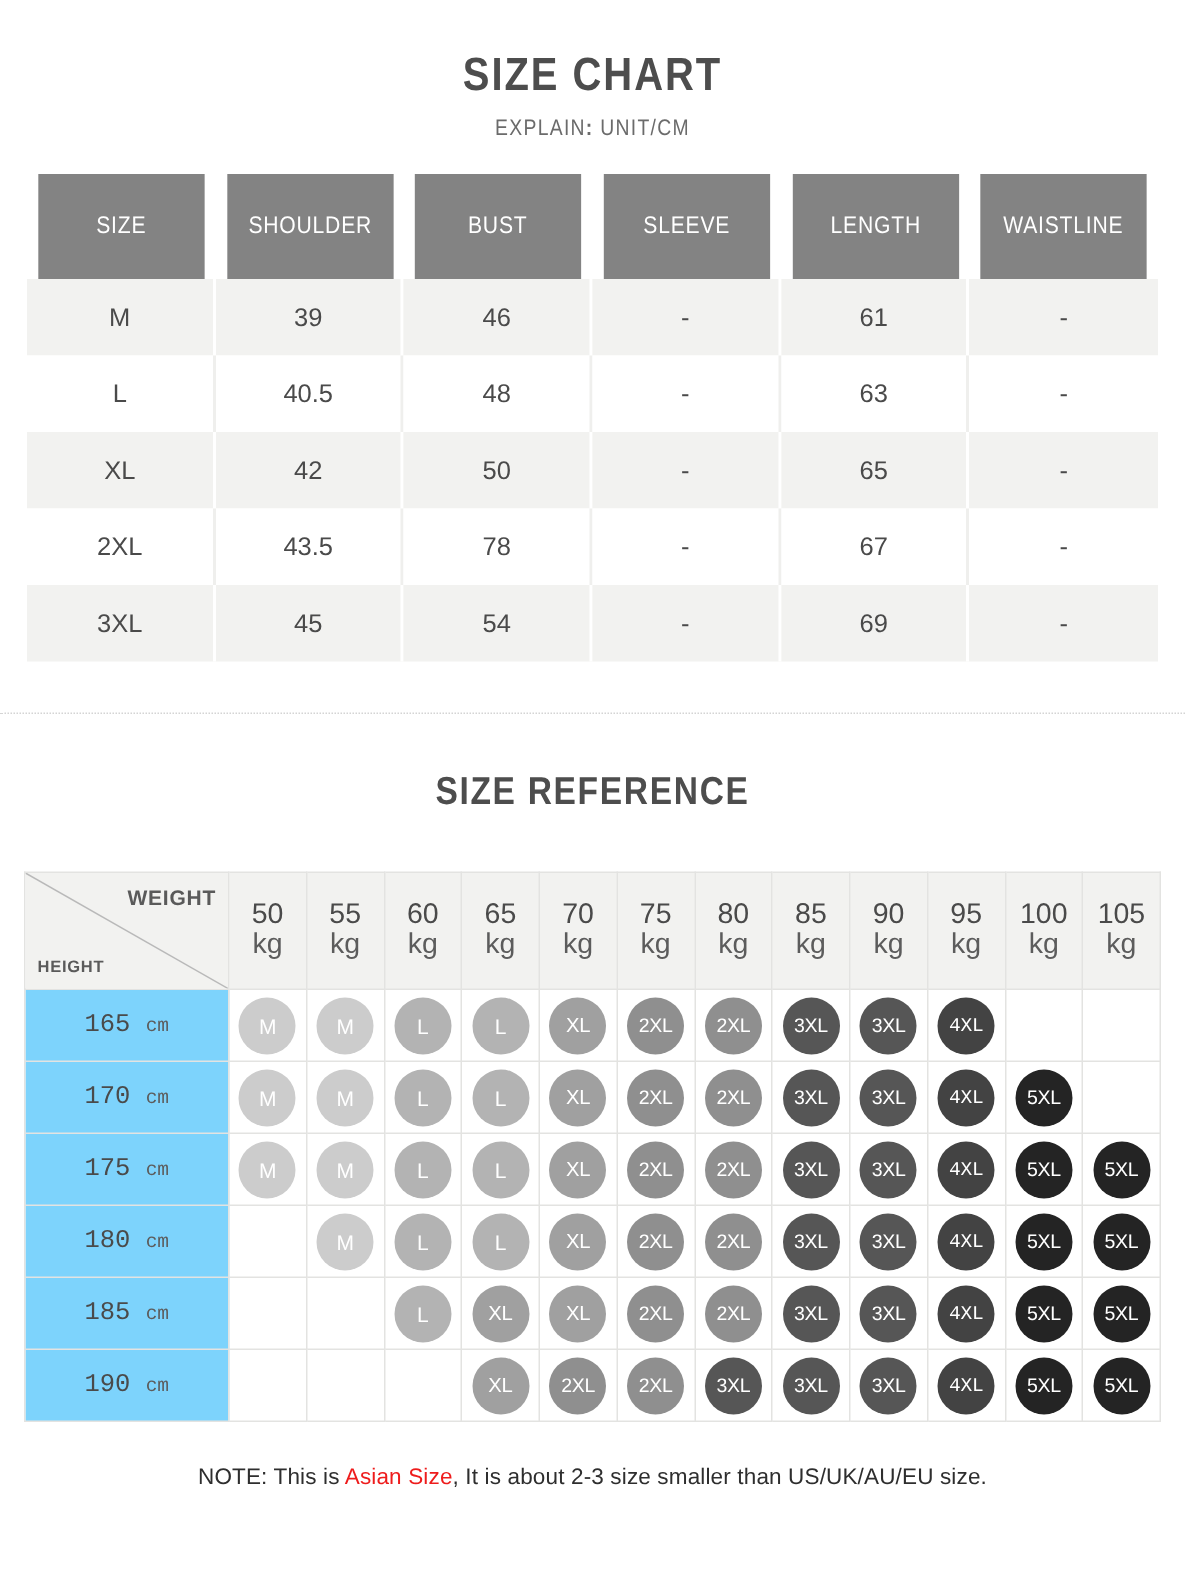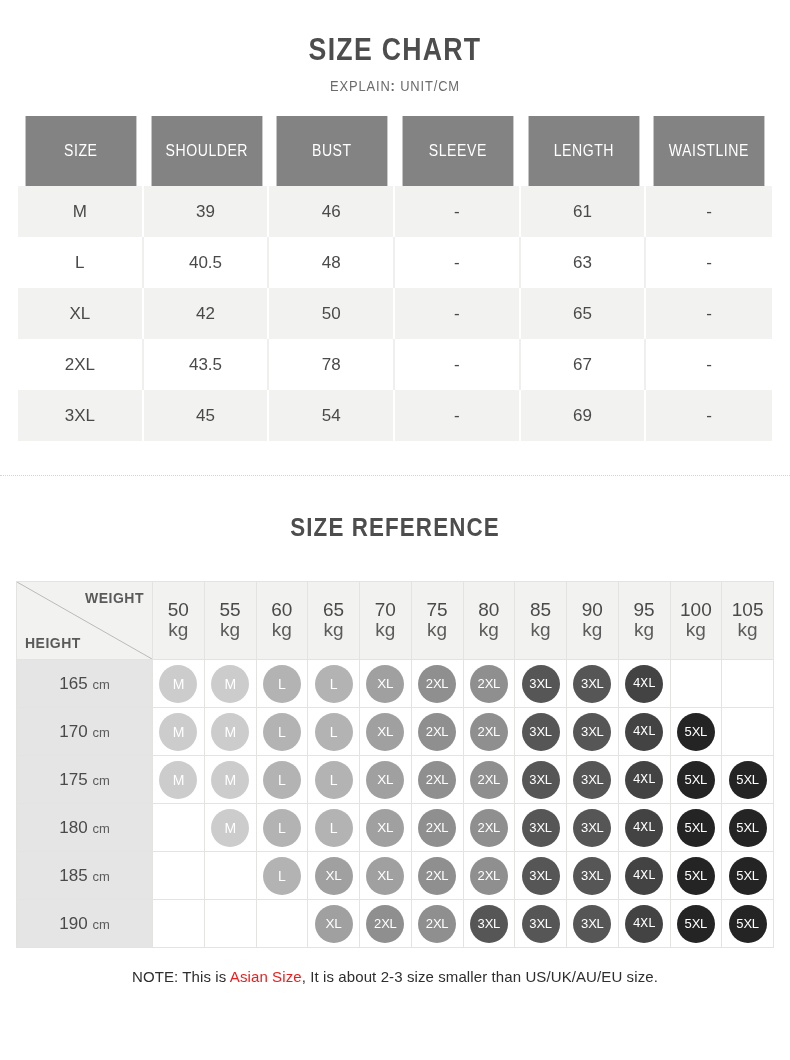--- a/index.html
+++ b/index.html
@@ -120,21 +120,21 @@
   .corner-cell .w-lab {
     position: absolute;
     right: 8px; top: 8px;
     font-size: 14px;
     color: #5a5a5a;
     letter-spacing: 0.5px;
   }
   .corner-cell .h-lab {
     position: absolute;
     left: 8px; bottom: 8px;
-    font-size: 14px;
+    font-size: 11px;
     color: #5a5a5a;
     letter-spacing: 0.5px;
   }
 
   th.wcell {
     background: #f2f2f0;
     height: 78px;
     font-weight: normal;
     vertical-align: middle;
   }
@@ -145,24 +145,25 @@
     line-height: 1.05;
   }
   th.wcell .unit {
     display: block;
     font-size: 19px;
     color: #5c5c5c;
     line-height: 1.1;
   }
 
   td.hcell {
-    background: #e5e5e5;
+    background: #7dd3fc;
     height: 48px;
     font-size: 17px;
     color: #4a4a4a;
+    font-family: Liberation Mono, monospace;
   }
   td.hcell .unit { font-size: 13px; color: #5c5c5c; }
 
   td.cell { height: 48px; background: #ffffff; }
 
   .bub {
     display: inline-flex;
     align-items: center;
     justify-content: center;
     width: 38px;
@@ -178,21 +179,21 @@
   .bub.sz-2XL { background: #8f8f8f; }
   .bub.sz-3XL { background: #565656; }
   .bub.sz-4XL { background: #434343; font-family: Liberation Mono, monospace; }
   .bub.sz-5XL { background: #242424; }
 
   
   .bottom-note {
     text-align: center;
     font-size: 15px;
     color: #2e2e2e;
-    margin-top: 20px;
+    margin-top: 28px;
     letter-spacing: 0.1px;
   }
   .bottom-note .hl { color: #ee1c1c; }
 </style>
 </head>
 <body>
 
 <div class="page">
 
   <div class="main-title">SIZE CHART</div>

